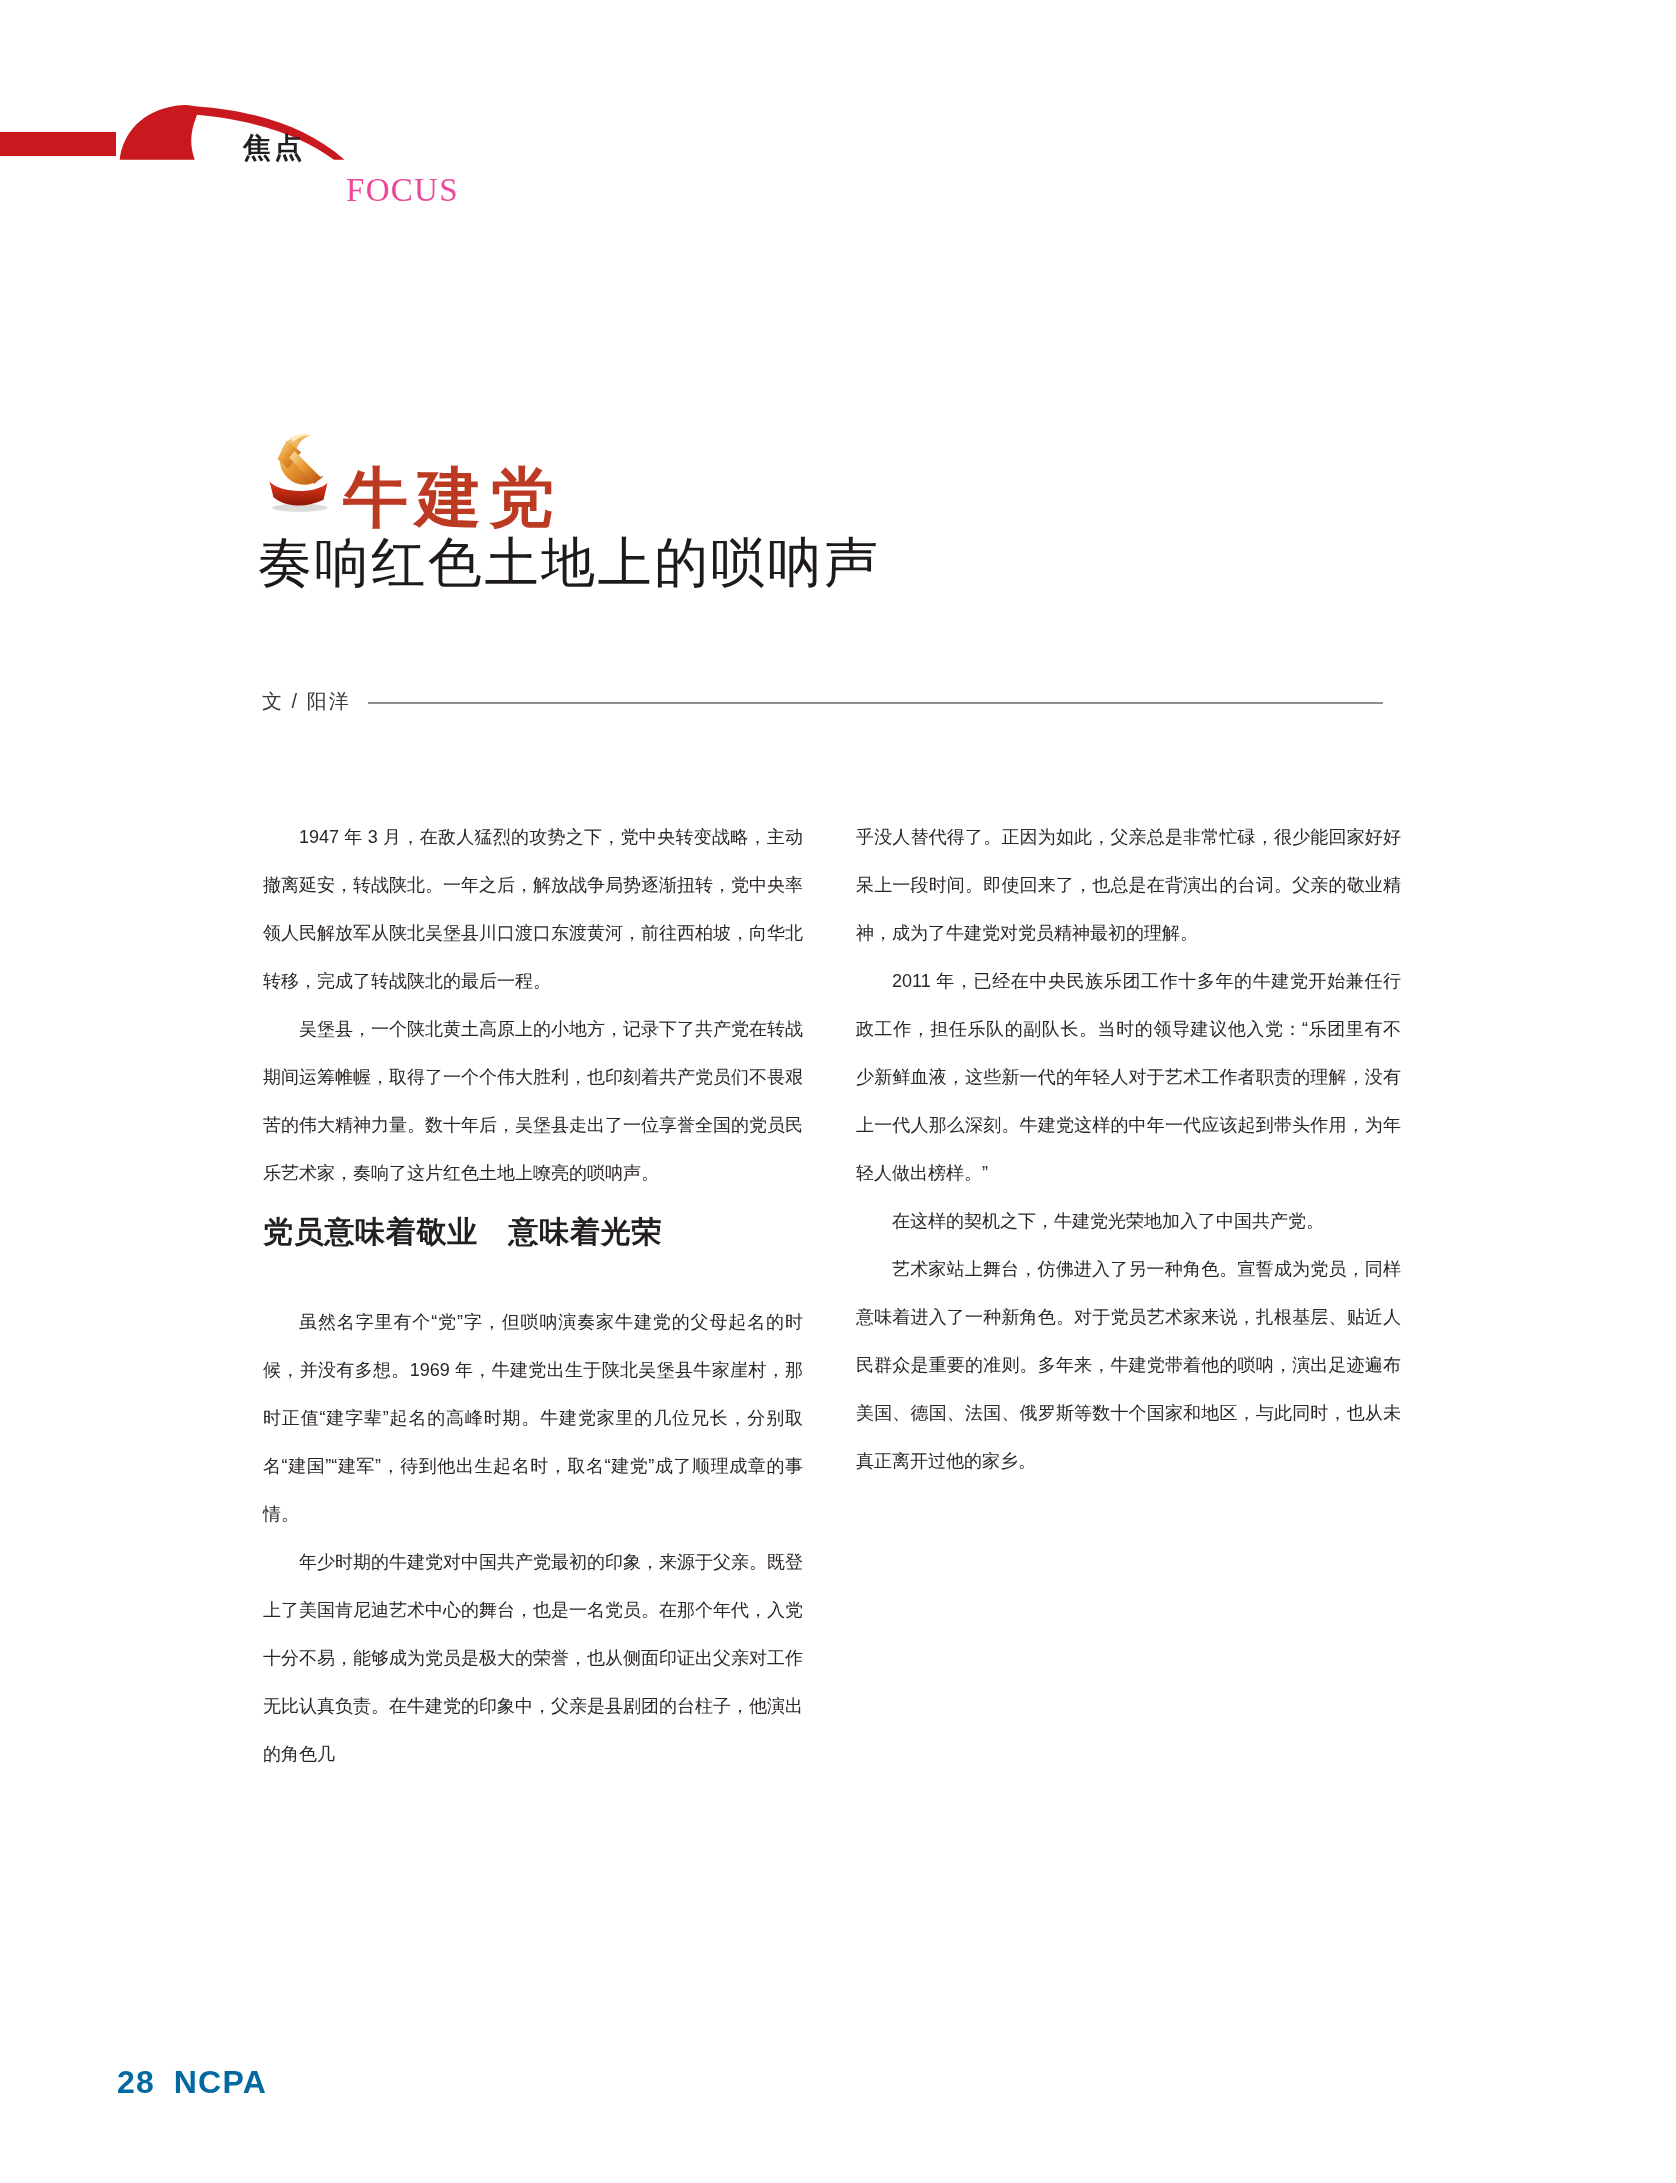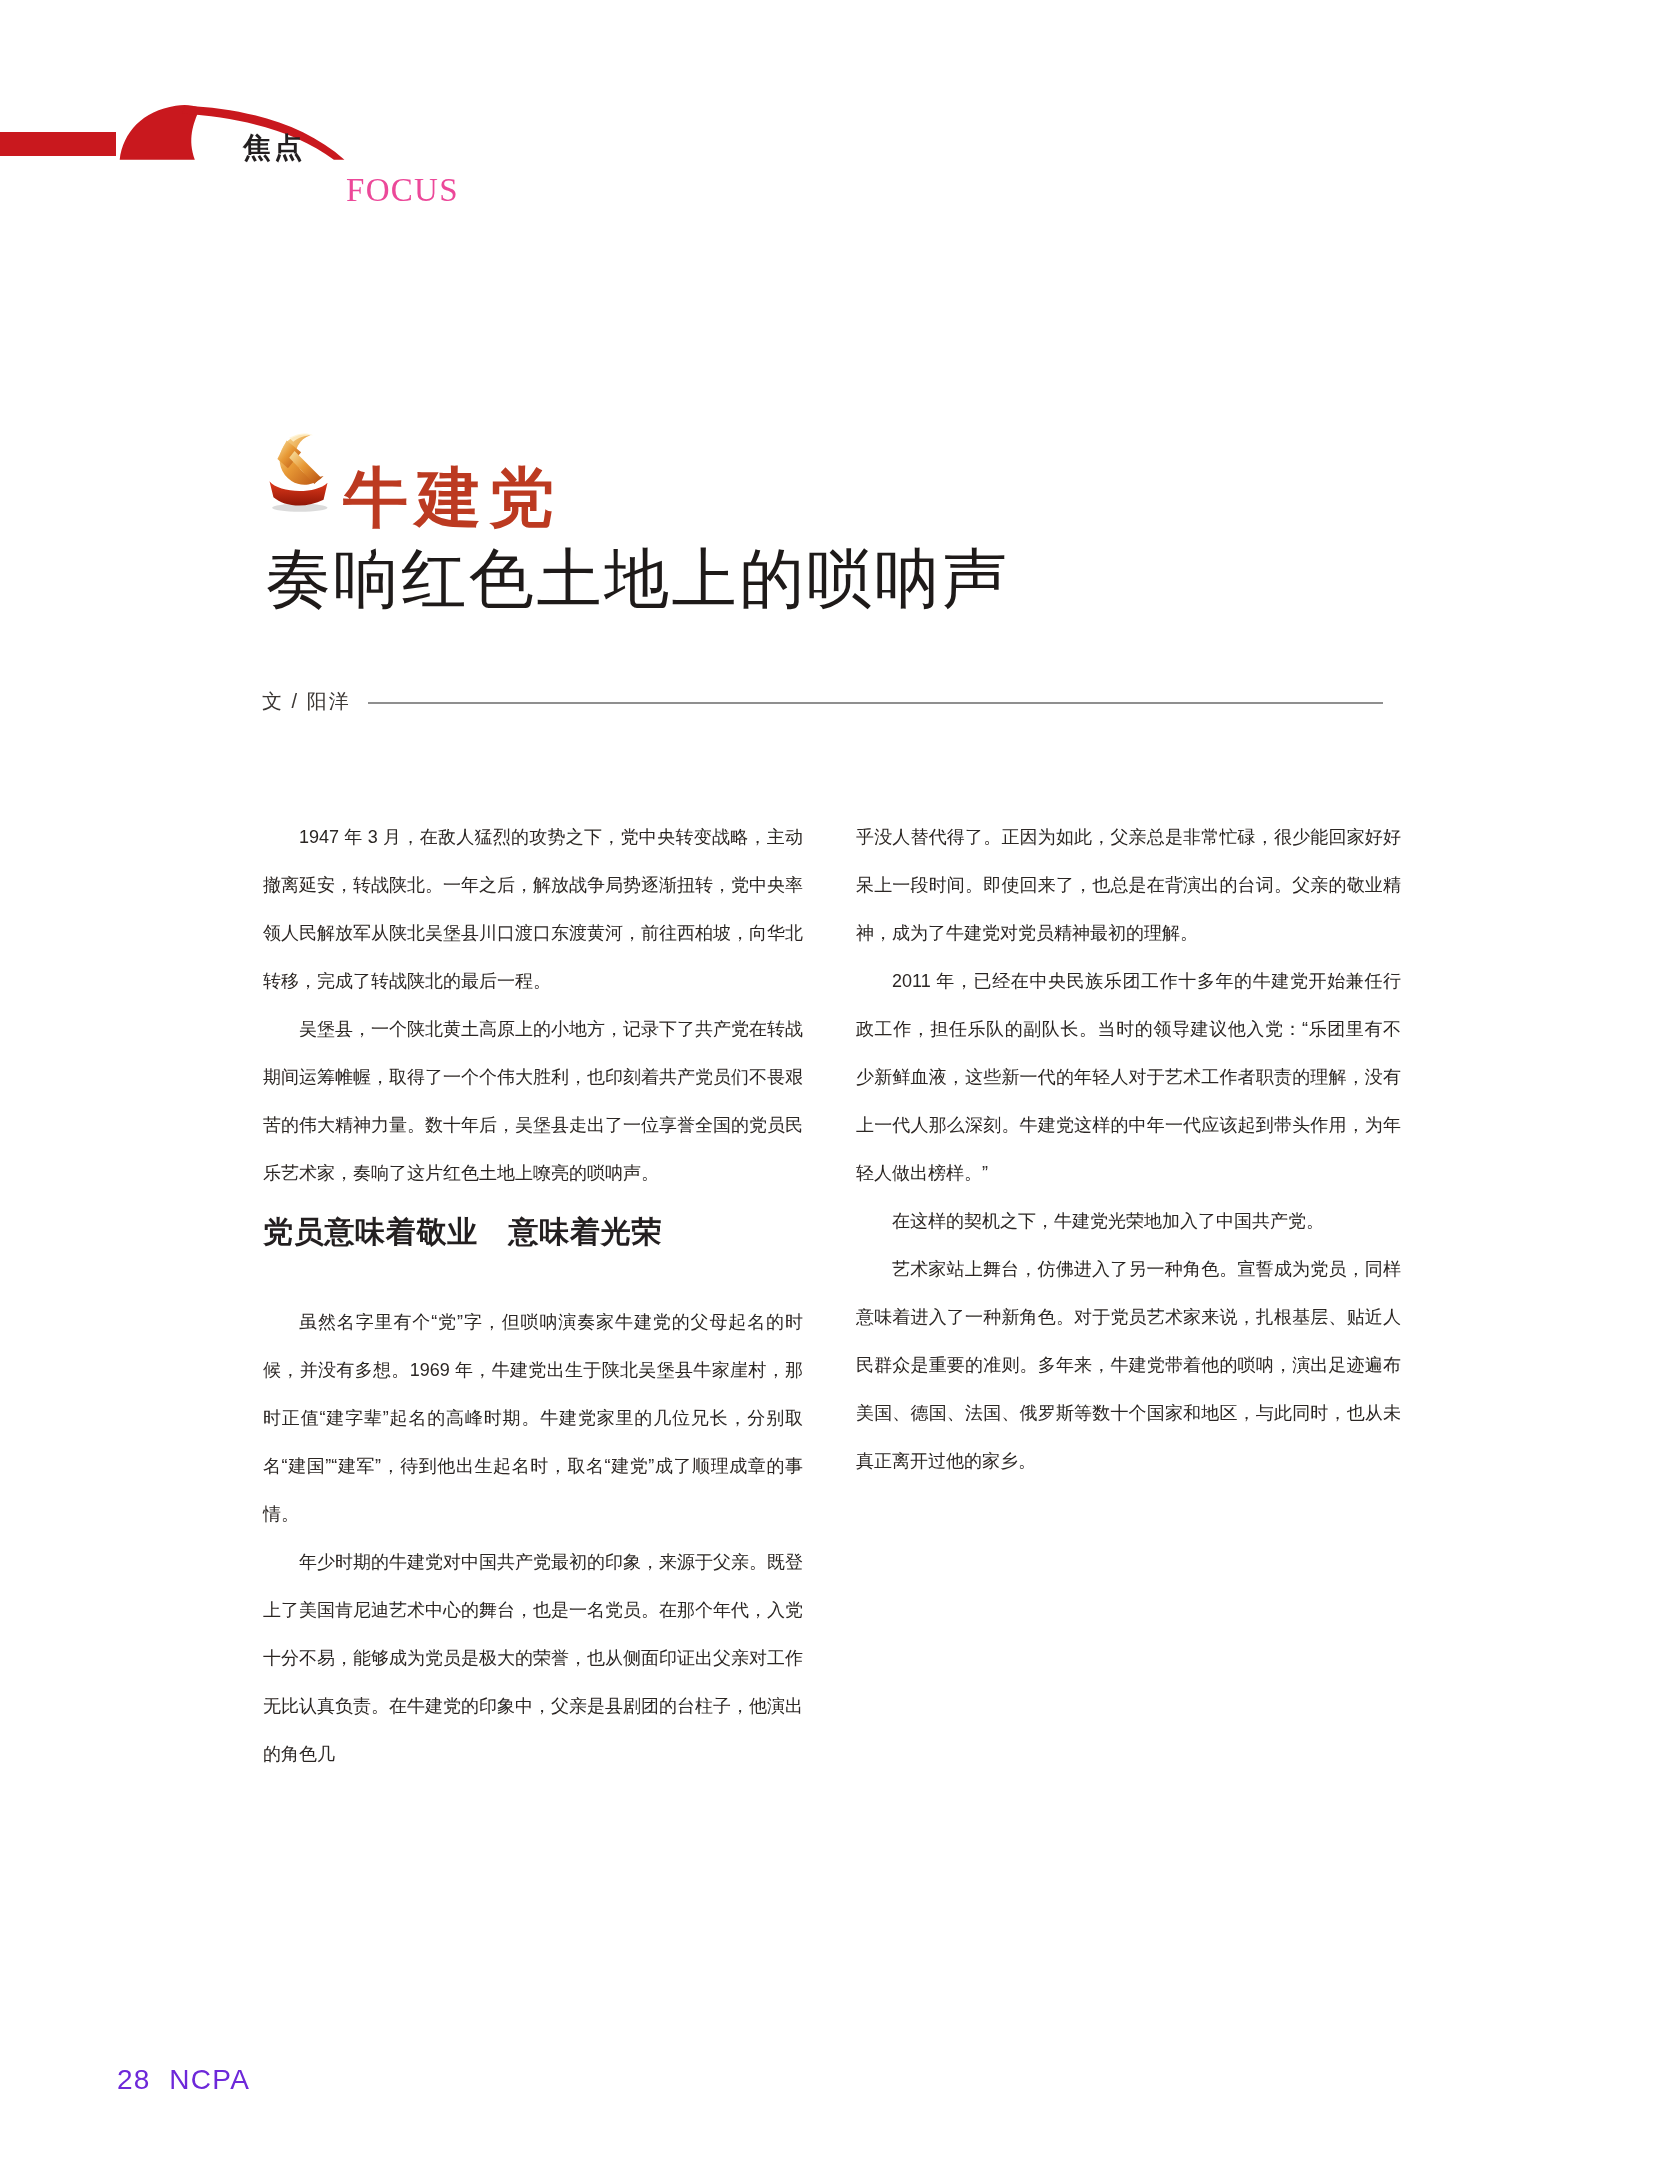--- a/index.html
+++ b/index.html
@@ -18,23 +18,23 @@
     position:absolute;left:346px;top:125px;font-size:33px;letter-spacing:1.3px;
     color:#ec4899;font-family:"Liberation Serif", serif;margin-top:47px;
   }
   
   .emblem{position:absolute;left:264px;top:426px;width:69px;height:87px;}
   .kicker{
     position:absolute;left:343px;top:454px;font-size:65px;font-weight:bold;
     color:#bc3a21;letter-spacing:8px;
   }
   .headline{
-    position:absolute;left:258px;top:527px;width:990px;font-size:65px;
+    position:absolute;left:258px;top:527px;width:990px;font-size:54px;
     font-family:"Liberation Serif", serif;font-weight:normal;color:#1e1a19;
-    letter-spacing:2.6px;white-space:nowrap;margin:8px;
+    letter-spacing:2.6px;white-space:nowrap;margin:0;
   }
   .byline{
     position:absolute;left:262px;top:688px;font-size:20px;color:#3a3633;
     letter-spacing:2px;
   }
   .byline-rule{
     position:absolute;left:368px;top:702px;width:1015px;height:2px;
     background:#8f8f8f;
   }
   
@@ -45,22 +45,23 @@
     margin:0;font-size:18px;line-height:48px;text-align:justify;
     text-indent:2em;font-weight:normal;
   }
   .col p.no-indent{text-indent:0;}
   .sec-heading{
     font-size:30px;line-height:48px;font-weight:bold;color:#231f20;
     margin:11px 0 42px 0;letter-spacing:0.7px;
   }
   
   .footer{
-    position:absolute;left:117px;top:2064px;font-size:28px;color:#6d28d9;
+    position:absolute;left:117px;top:2064px;font-size:32px;color:#0369a1;
     letter-spacing:1.3px;
+    font-weight:bold;
   }
   .footer .num{margin-right:18.5px;}
 </style>
 </head>
 <body>
 
 <div class="hdr-bar"></div>
 
 <svg class="hdr-swoosh" viewBox="0 0 382 88" aria-hidden="true">
 

